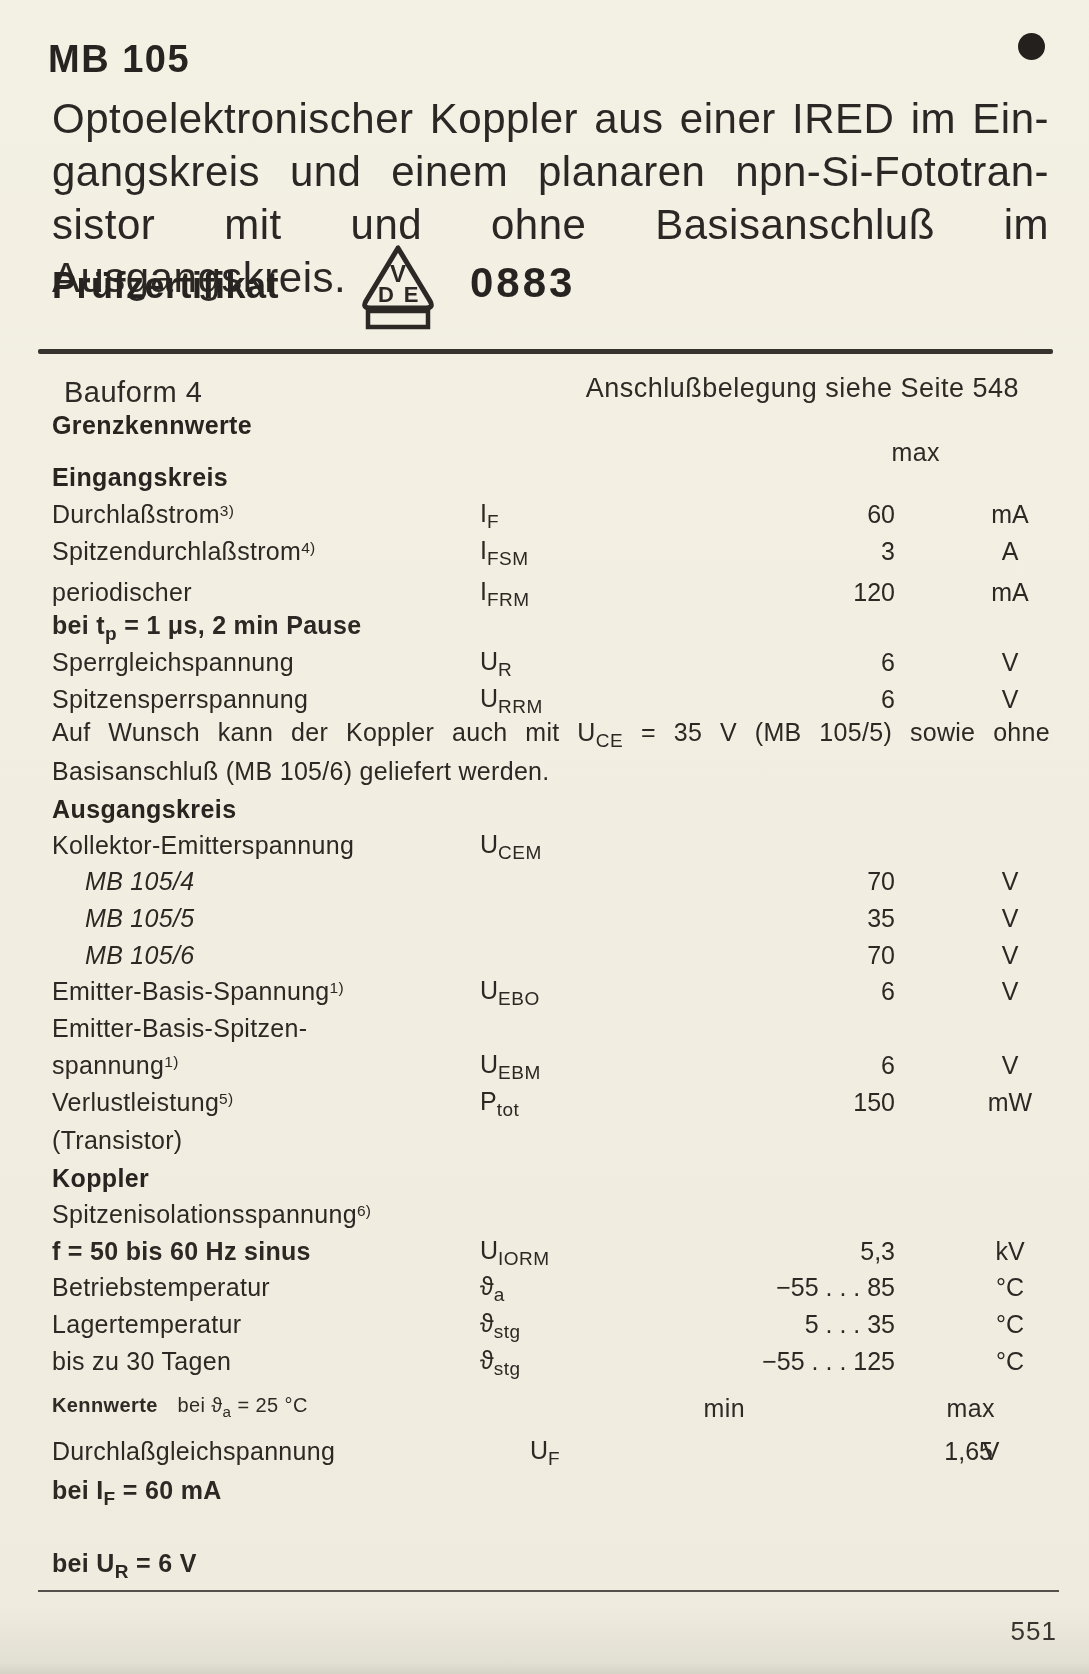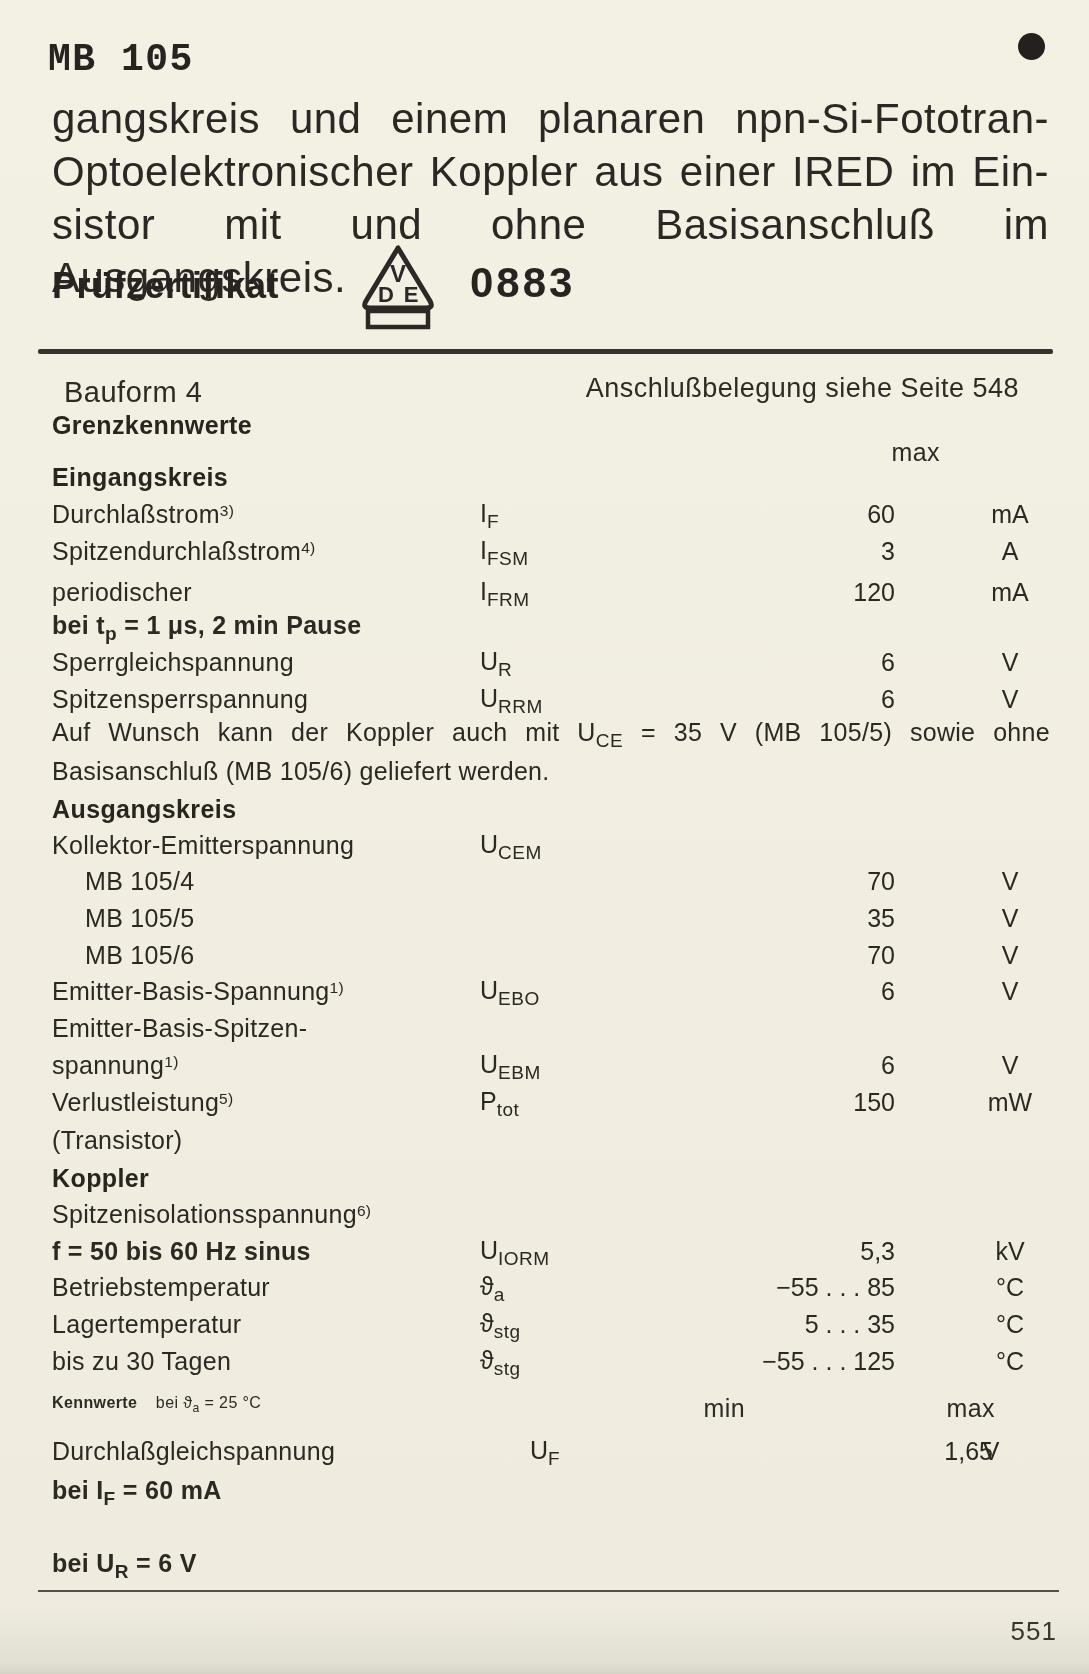--- a/index.html
+++ b/index.html
@@ -11,21 +11,21 @@
     position:relative;
     width:1089px;height:1674px;
     margin:0 auto;
     background:linear-gradient(180deg,#f3f0e4 0%,#f1eee1 60%,#efecdf 96%,#e2e0d2 99.3%,#d4d3c6 100%);
     color:#2e2a26;
     overflow:hidden;
   }
   
   .product-title{
     position:absolute;left:48px;top:38px;
-    font-size:38px;font-weight:700;letter-spacing:1.5px;color:#262320;font-family:Liberation Mono, monospace;
+    font-size:38px;font-weight:700;letter-spacing:1.5px;color:#262320;
   }
   .reg-dot{
     position:absolute;left:1018px;top:33px;width:27px;height:27px;
     border-radius:50%;background:#23201d;
   }
   .description{
     position:absolute;left:52px;top:92px;width:997px;
     font-size:42px;line-height:53px;letter-spacing:.5px;color:#2b2724;
   }
   .description .jline{text-align:justify;text-align-last:justify;white-space:normal;}
@@ -44,50 +44,50 @@
   .rule-bottom{position:absolute;left:38px;right:30px;top:1590px;height:2px;background:#55504a;}
   
   .bauform{position:absolute;left:64px;top:370px;font-size:29px;letter-spacing:.5px;margin-top:6px;}
   .pinout-note{position:absolute;right:70px;top:373px;font-size:27px;letter-spacing:.5px;}
   
   .sect{position:absolute;left:52px;font-size:25px;font-weight:700;letter-spacing:.4px;color:#282420;}
   .colhead{position:absolute;font-size:25px;letter-spacing:.4px;text-align:right;}
   
   .row{position:absolute;left:52px;right:34px;height:32px;font-size:25px;color:#2c2824;}
   .row .lab{letter-spacing:.3px;white-space:nowrap;}
-  .row.indent .lab{padding-left:33px;}
+  .row.indent .lab{padding-left:33px;font-style:italic;}
   .row.cond .lab{font-weight:700;}
   .row .sym{position:absolute;left:428px;top:-1px;white-space:nowrap;}
   .row .val{position:absolute;right:160px;top:0;width:280px;text-align:right;white-space:nowrap;}
   .row .unit{position:absolute;right:0;top:0;width:90px;text-align:center;white-space:nowrap;}
   .row.krow .sym{left:478px;}
   .row.krow .val{right:62px;}
   .row.krow .unit{right:24px;width:80px;}
   sub{font-size:.76em;vertical-align:-0.30em;letter-spacing:.5px;}
   sup{font-size:.62em;vertical-align:.45em;}
   
   .note-line{position:absolute;left:52px;width:998px;font-size:25px;letter-spacing:.3px;color:#2c2824;}
   .note-line.just{text-align:justify;text-align-last:justify;}
   
-  .kennwerte-hdr{position:absolute;left:52px;right:38px;top:1394px;height:34px;font-size:16px;}
+  .kennwerte-hdr{position:absolute;left:52px;right:38px;top:1394px;height:34px;font-size:20px;}
   .kennwerte-hdr .ktitle{font-weight:700;letter-spacing:.4px;}
   .kennwerte-hdr .kcond{margin-left:14px;letter-spacing:.4px;}
   .page-number{position:absolute;right:32px;top:1616px;font-size:26px;letter-spacing:1px;color:#38342f;}
 </style>
 </head>
 <body>
 
 <div class="page">
 
   <div class="product-title">MB 105</div>
   <div class="reg-dot"></div>
 
   <div class="description">
+    <div class="jline">Optoelektronischer Koppler aus einer IRED im Ein-</div>
     <div class="jline">gangskreis und einem planaren npn-Si-Fototran-</div>
-    <div class="jline">Optoelektronischer Koppler aus einer IRED im Ein-</div>
     <div class="jline">sistor mit und ohne Basisanschluß im Ausgangskreis.</div>
   </div>
 
   <div class="cert-row">
     <span class="cert-label">Prüfzertifikat</span>
     <span class="vde-logo">
       <svg width="96" height="92" viewBox="0 0 96 92">
         <path d="M 48 7
                  L 16 60 Q 12 67 20 67 L 76 67 Q 84 67 80 60 Z" fill="none" stroke="#2c2825" stroke-width="5" stroke-linejoin="round"></path>
         <rect x="18" y="70" width="60" height="16" fill="none" stroke="#2c2825" stroke-width="4.5"></rect>

